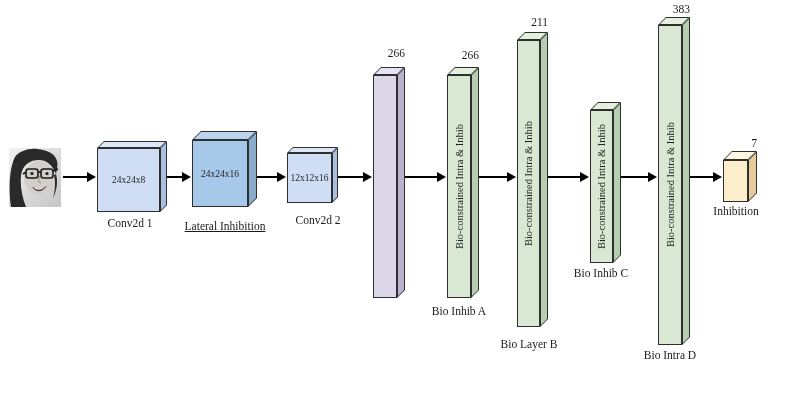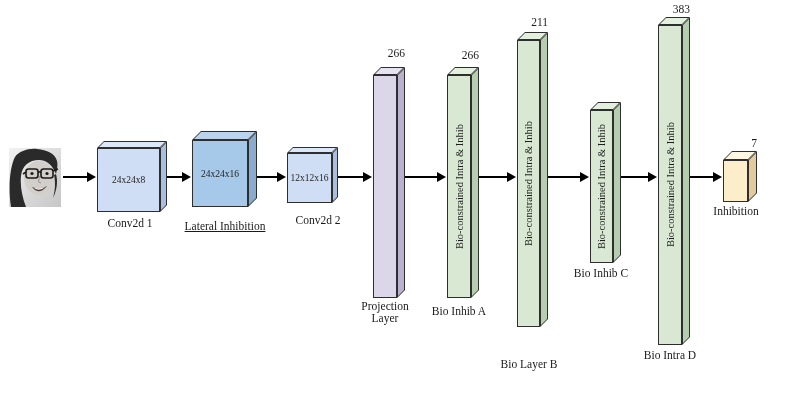--- a/index.html
+++ b/index.html
@@ -125,44 +125,40 @@
     </div>
   </div>
   <div class="caption" style="left:278px; top:214px; width:80px;">Conv2d 2</div>
 
   <div class="numlabel" style="left:373px; top:47px; width:32px;">266</div>
   <div class="box3d purple" style="left:373px; top:67px; --w:24px; --h:223px; --d:8px;">
     <div class="face topf"></div>
     <div class="face sidef"></div>
     <div class="face front"></div>
   </div>
-  <div class="caption" style="left:345px; top:300px; width:80px;">
-    <span style="display:block;">Projection</span>
-    <span style="display:block;">Layer</span>
-  </div>
 
   <div class="numlabel" style="left:447px; top:49px; width:32px;">266</div>
   <div class="box3d green" style="left:447px; top:67px; --w:24px; --h:223px; --d:8px;">
     <div class="face topf"></div>
     <div class="face sidef"></div>
     <div class="face front">
       <span class="vlabel">Bio-constrained Intra &amp; Inhib</span>
     </div>
   </div>
   <div class="caption" style="left:419px; top:305px; width:80px;">Bio Inhib A</div>
 
   <div class="numlabel" style="left:517px; top:16px; width:31px;">211</div>
   <div class="box3d green" style="left:517px; top:32px; --w:23px; --h:287px; --d:8px;">
     <div class="face topf"></div>
     <div class="face sidef"></div>
     <div class="face front">
       <span class="vlabel">Bio-constrained Intra &amp; Inhib</span>
     </div>
   </div>
-  <div class="caption" style="left:489px; top:338px; width:80px;margin-top:20px;">Bio Layer B</div>
+  <div class="caption" style="left:489px; top:338px; width:80px;">Bio Layer B</div>
 
   <div class="numlabel" style="left:590px; top:88px; width:31px;margin-top:44px;">185</div>
   <div class="box3d green" style="left:590px; top:102px; --w:23px; --h:153px; --d:8px;">
     <div class="face topf"></div>
     <div class="face sidef"></div>
     <div class="face front">
       <span class="vlabel">Bio-constrained Intra &amp; Inhib</span>
     </div>
   </div>
   <div class="caption" style="left:561px; top:267px; width:80px;">Bio Inhib C</div>

